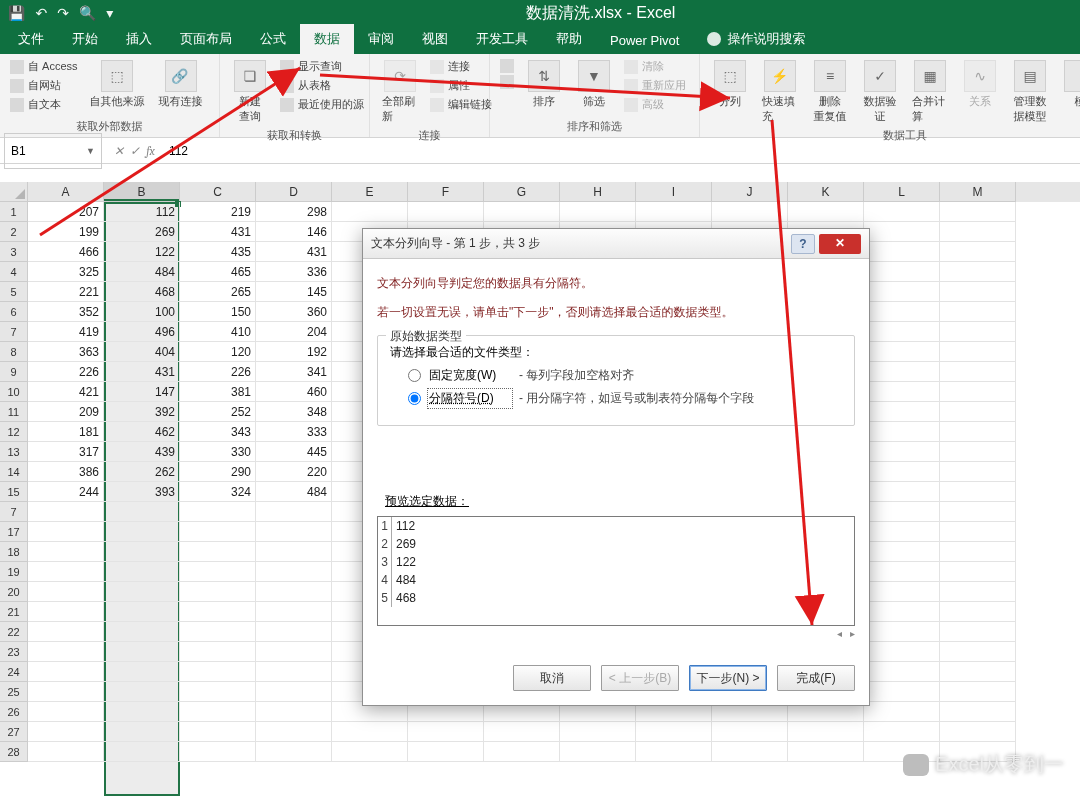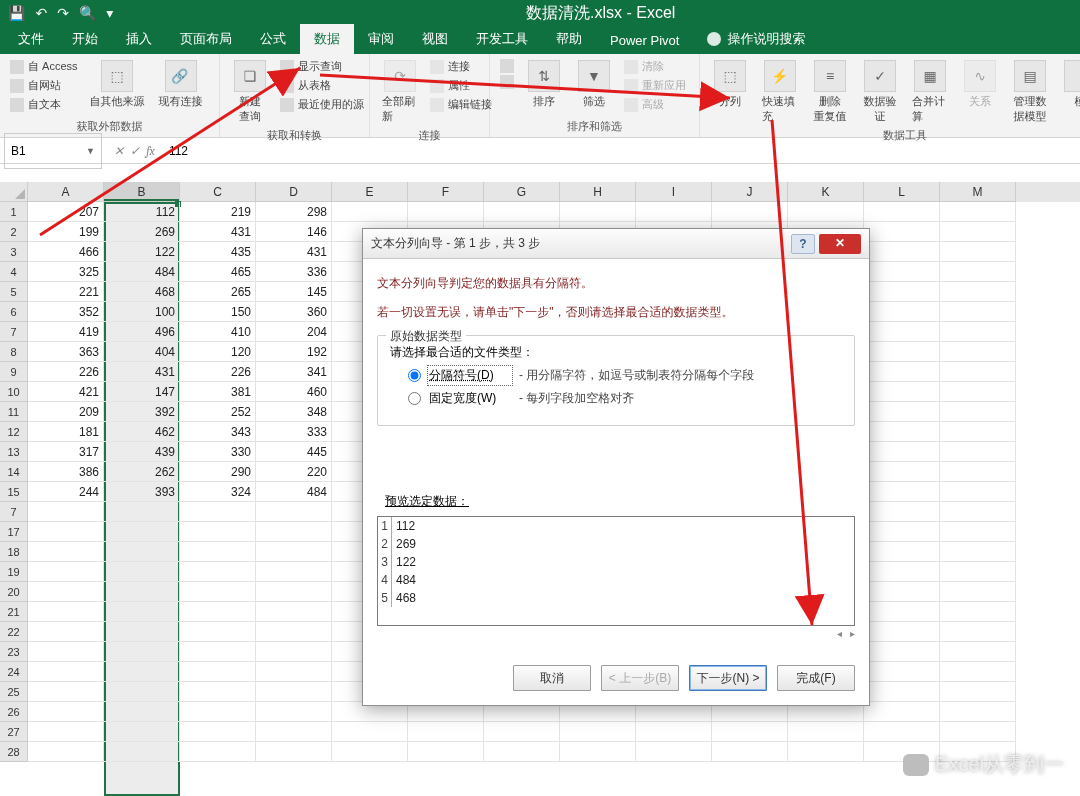--- a/index.html
+++ b/index.html
@@ -770,28 +770,28 @@
     <span class="help">?</span>
     <span class="close">✕</span>
   </div>
   <div class="dlg-body">
     <p>文本分列向导判定您的数据具有分隔符。</p>
     <p>若一切设置无误，请单击"下一步"，否则请选择最合适的数据类型。</p>
     <div class="fieldset">
       <span class="legend">原始数据类型</span>
       <div>请选择最合适的文件类型：</div>
       <div class="radio-row">
+        <input type="radio" style="">
+        <span class="lbl">固定宽度(W)</span>
+        <span class="desc">- 每列字段加空格对齐</span>
+      </div>
+      <div class="radio-row">
         <input type="radio" checked="" style="">
         <span class="lbl sel">分隔符号(D)</span>
         <span class="desc">- 用分隔字符，如逗号或制表符分隔每个字段</span>
-      </div>
-      <div class="radio-row">
-        <input type="radio" style="">
-        <span class="lbl">固定宽度(W)</span>
-        <span class="desc">- 每列字段加空格对齐</span>
       </div>
     </div>
     <div style="flex:1"></div>
     <div class="preview-label">预览选定数据：</div>
     <div class="preview-box">
       <div style="flex:1" id="preview-rows">
           <div class="rw">
             <div class="ln">1</div>
             <div class="tx">112</div>
           </div>

